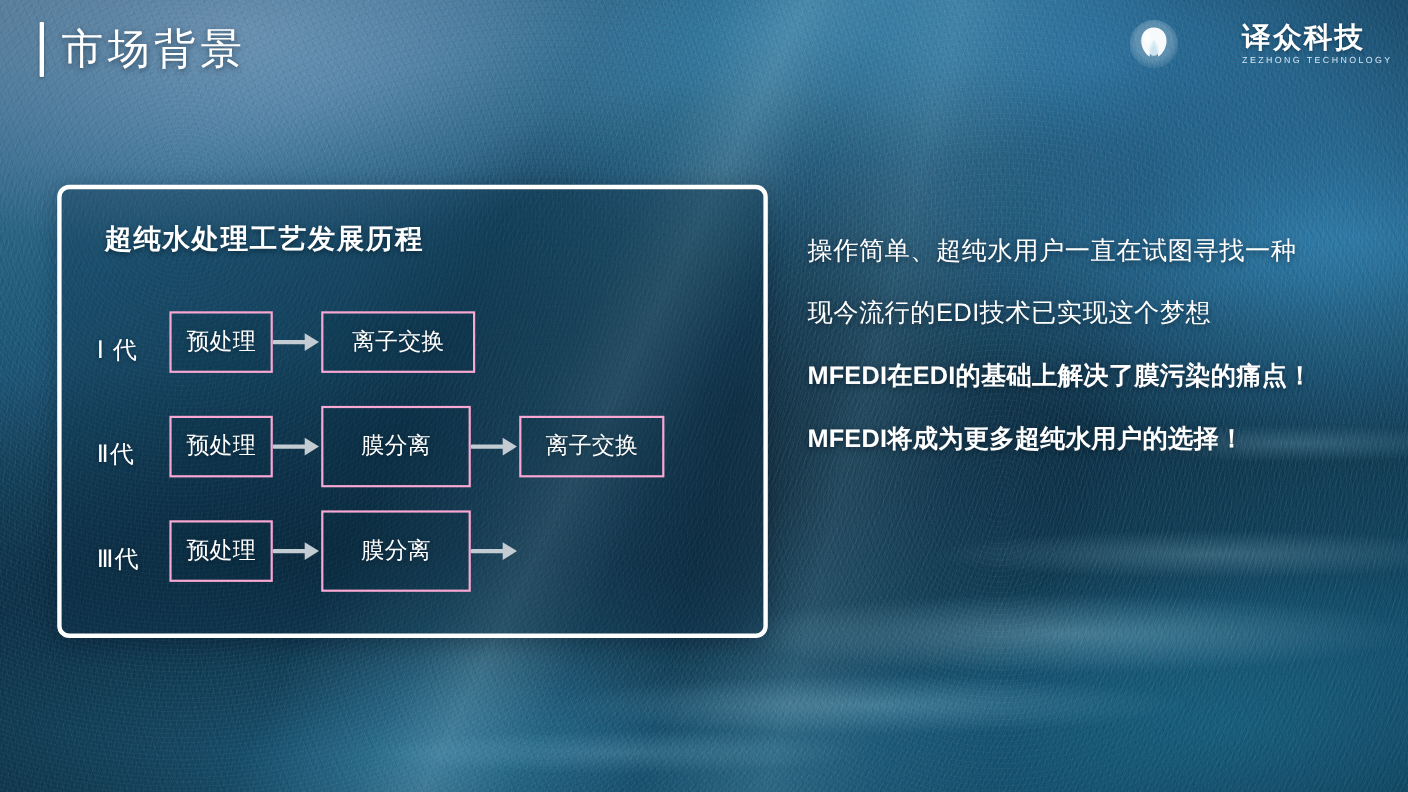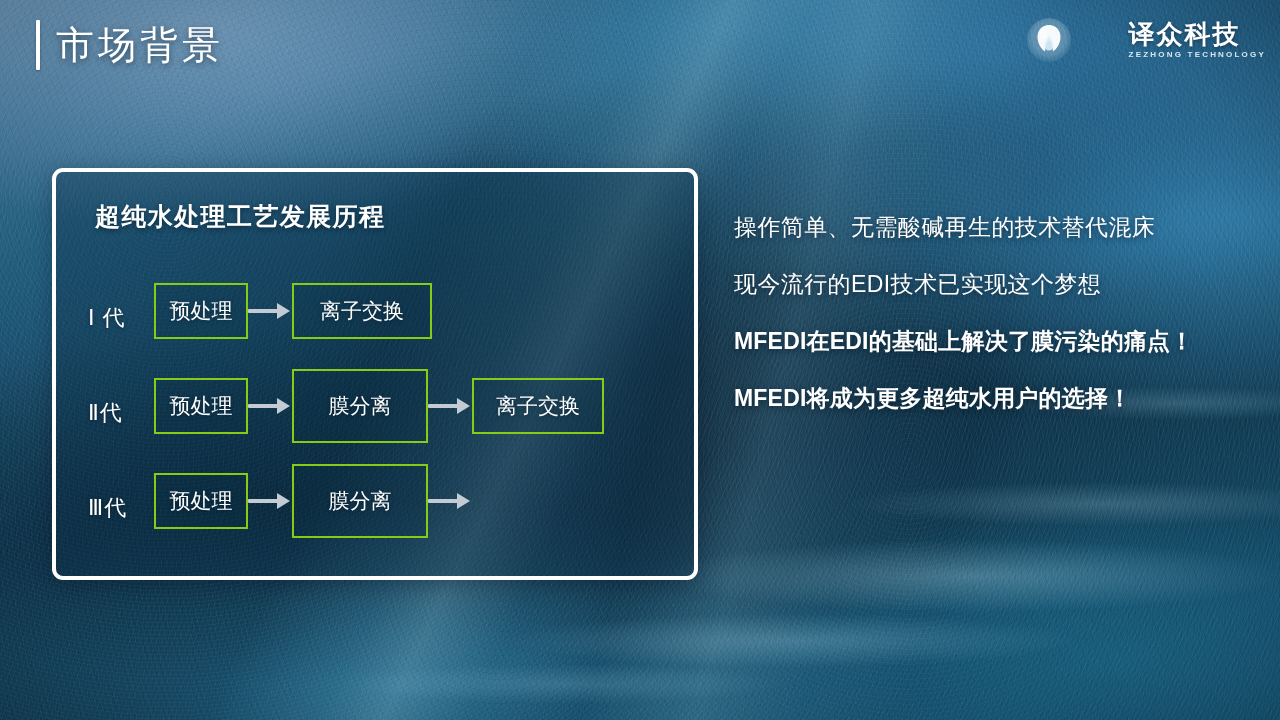--- a/index.html
+++ b/index.html
@@ -98,21 +98,21 @@
     color:#ffffff;font-size:38px;letter-spacing:4px;font-weight:400;
     text-shadow:0 2px 6px rgba(0,20,35,.55);line-height:1;
   }
 
   
   .logo{position:absolute;right:14px;top:16px;display:flex;align-items:center;gap:10px;}
   .logo-mark{width:48px;height:48px;position:relative;flex:none;}
   .logo-text{display:flex;flex-direction:column;line-height:1;margin-left:46px;}
   .logo-cn{color:#ffffff;font-size:26px;font-weight:700;letter-spacing:2px;
     text-shadow:0 1px 4px rgba(0,20,35,.5);}
-  .logo-en{color:#d7e8f3;font-size:8px;letter-spacing:2.2px;margin-top:4px;font-weight:700;}
+  .logo-en{color:#d7e8f3;font-size:8px;letter-spacing:2.2px;margin-top:4px;font-weight:400;}
 
   
   .panel{
     position:absolute;left:52px;top:168px;width:646px;height:412px;
     border:4px solid #ffffff;border-radius:11px;
     background:rgba(12,48,70,.34);
     box-sizing:border-box;
     box-shadow:0 4px 18px rgba(0,12,24,.28);
   }
   .panel-title{
@@ -123,21 +123,21 @@
 
   .flow{position:absolute;left:32px;top:104px;width:584px;}
   .flow-row{display:flex;align-items:center;height:70px;margin-bottom:25px;}
   .flow-row:last-child{margin-bottom:0;}
   .gen{
     width:66px;flex:none;color:#ffffff;font-size:22px;letter-spacing:1px;
     text-shadow:0 1px 4px rgba(0,18,32,.55);
     margin-top:13px;
   }
   .node{
-    border:2px solid #84cc16;color:#ffffff;
+    border:2px solid #f9a8d4;color:#ffffff;
     display:flex;align-items:center;justify-content:center;
     text-align:center;font-size:21px;line-height:1.12;
     background:rgba(10,45,66,.22);
     box-sizing:border-box;
     text-shadow:0 1px 4px rgba(0,18,32,.5);
   }
   .node.pre{width:94px;height:56px;}
   .node.wide{width:136px;height:74px;}
   .node.wide2{width:132px;height:56px;}
   .node.edi{width:136px;height:62px;}
@@ -248,19 +248,19 @@
         <div class="arrow">
           <div class="shaft"></div>
             <div class="head"></div>
         </div>
       </div>
 
     </div>
   </div>
 
   <div class="right-text">
-    <div class="rt-line">操作简单、无需酸碱再生的技术替代混床</div>
+    <div class="rt-line">操作简单、超纯水用户一直在试图寻找一种</div>
     <div class="rt-line">现今流行的EDI技术已实现这个梦想</div>
     <div class="rt-line bold">MFEDI在EDI的基础上解决了膜污染的痛点！</div>
     <div class="rt-line bold">MFEDI将成为更多超纯水用户的选择！</div>
   </div>
 
 </div>
 
 </body></html>

